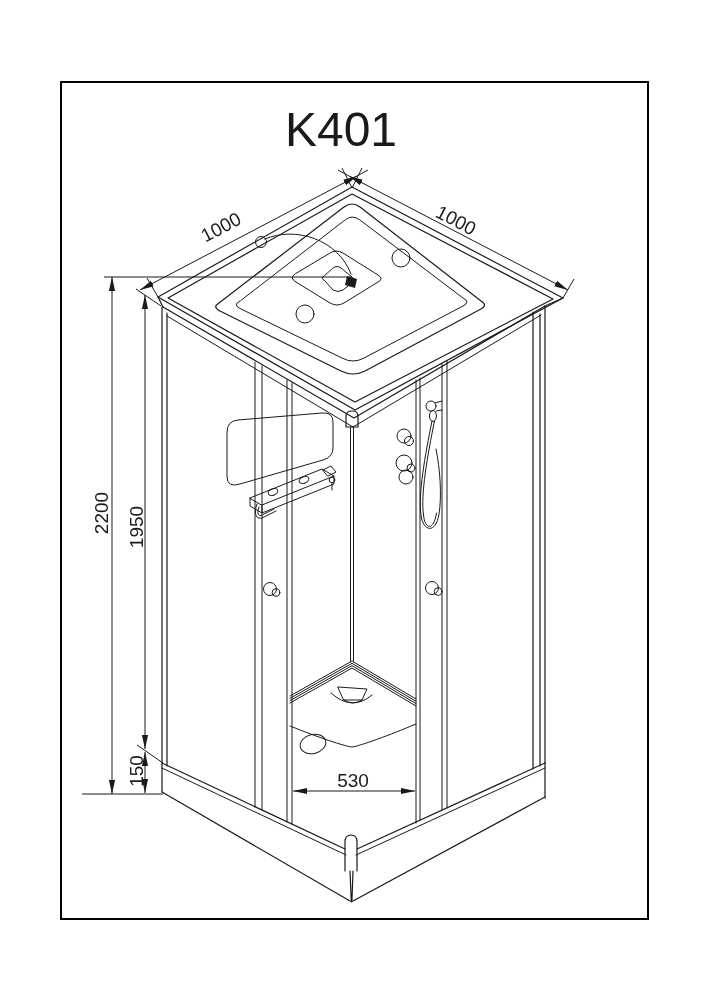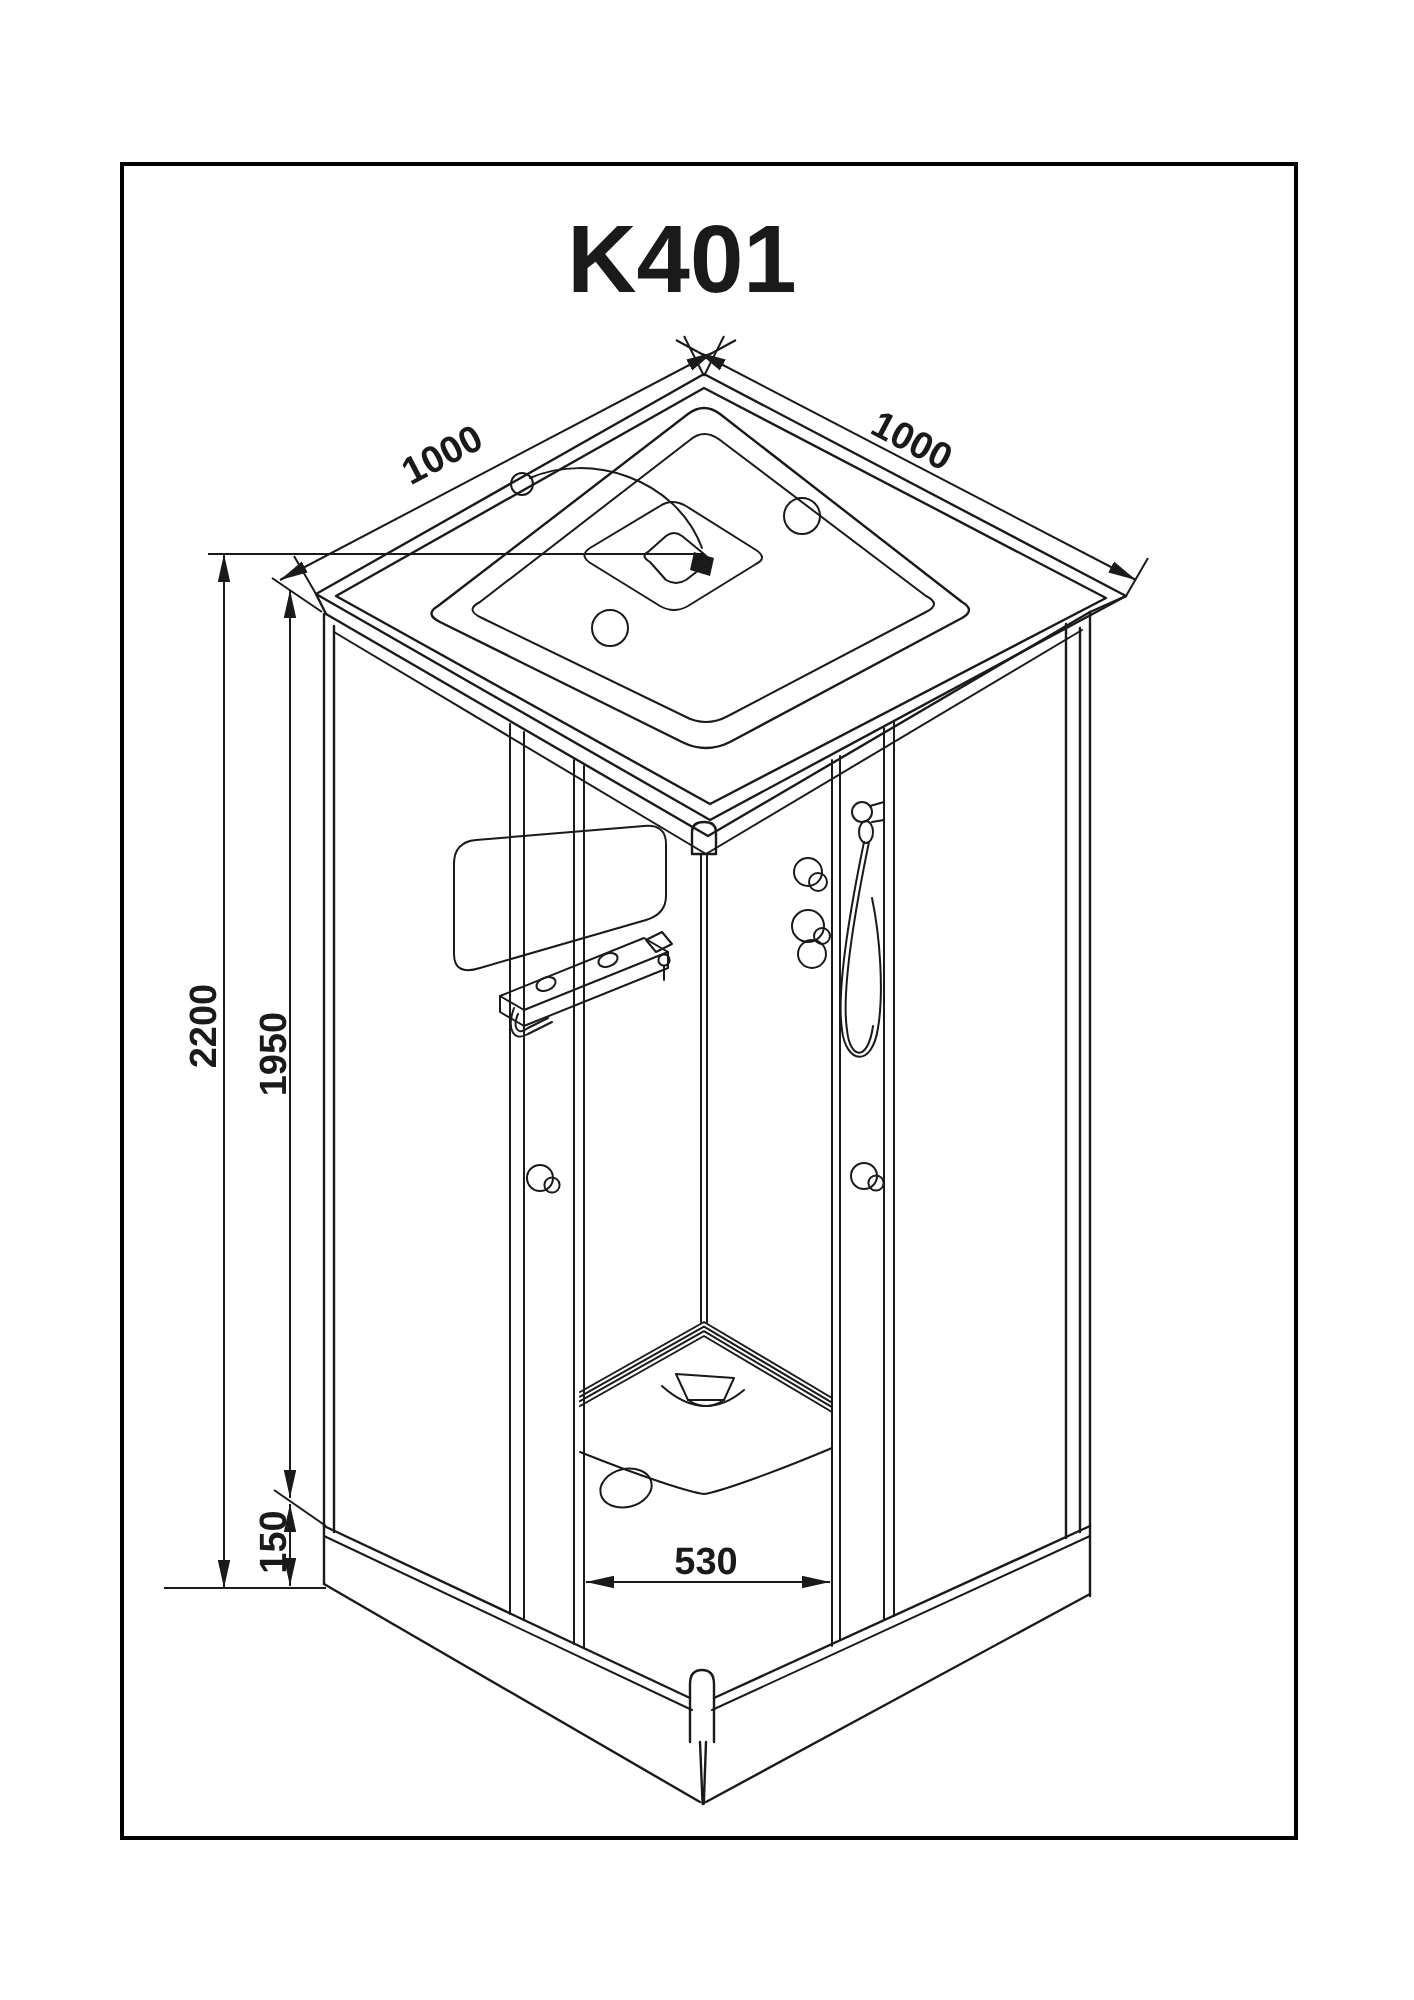--- a/index.html
+++ b/index.html
@@ -1,17 +1,17 @@
 <!DOCTYPE html>
 <html><head>
 <meta charset="utf-8">
 <style>
   html,body{margin:0;padding:0;background:#ffffff;}
   .page{position:relative;width:707px;height:1000px;background:#ffffff;overflow:hidden;
-        font-family:"Liberation Sans", sans-serif;font-weight:bold;}
+        font-family:"Liberation Sans", sans-serif;}
   svg{position:absolute;left:0;top:0;}
   .ln{fill:none;stroke:#1a1a1a;stroke-width:1.2;stroke-linecap:round;stroke-linejoin:round;}
   .tn{fill:none;stroke:#1a1a1a;stroke-width:1;stroke-linecap:round;stroke-linejoin:round;}
   .dim{fill:none;stroke:#1a1a1a;stroke-width:1;}
   .dimtxt{fill:#1a1a1a;font-family:"Liberation Sans",sans-serif;font-size:19px;}
   .title{fill:#1a1a1a;font-family:"Liberation Sans",sans-serif;font-size:48px;}
 </style>
 </head>
 <body>
 

